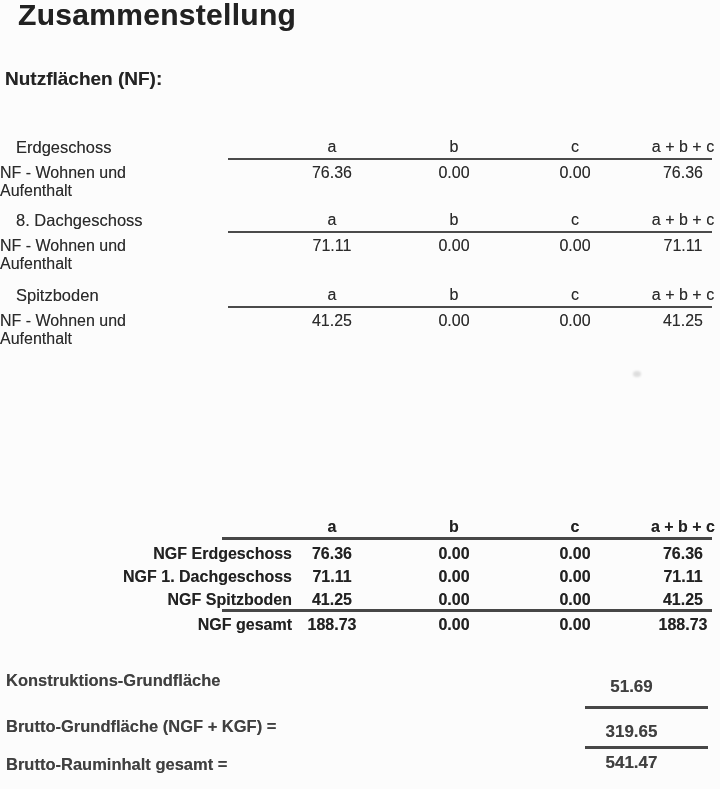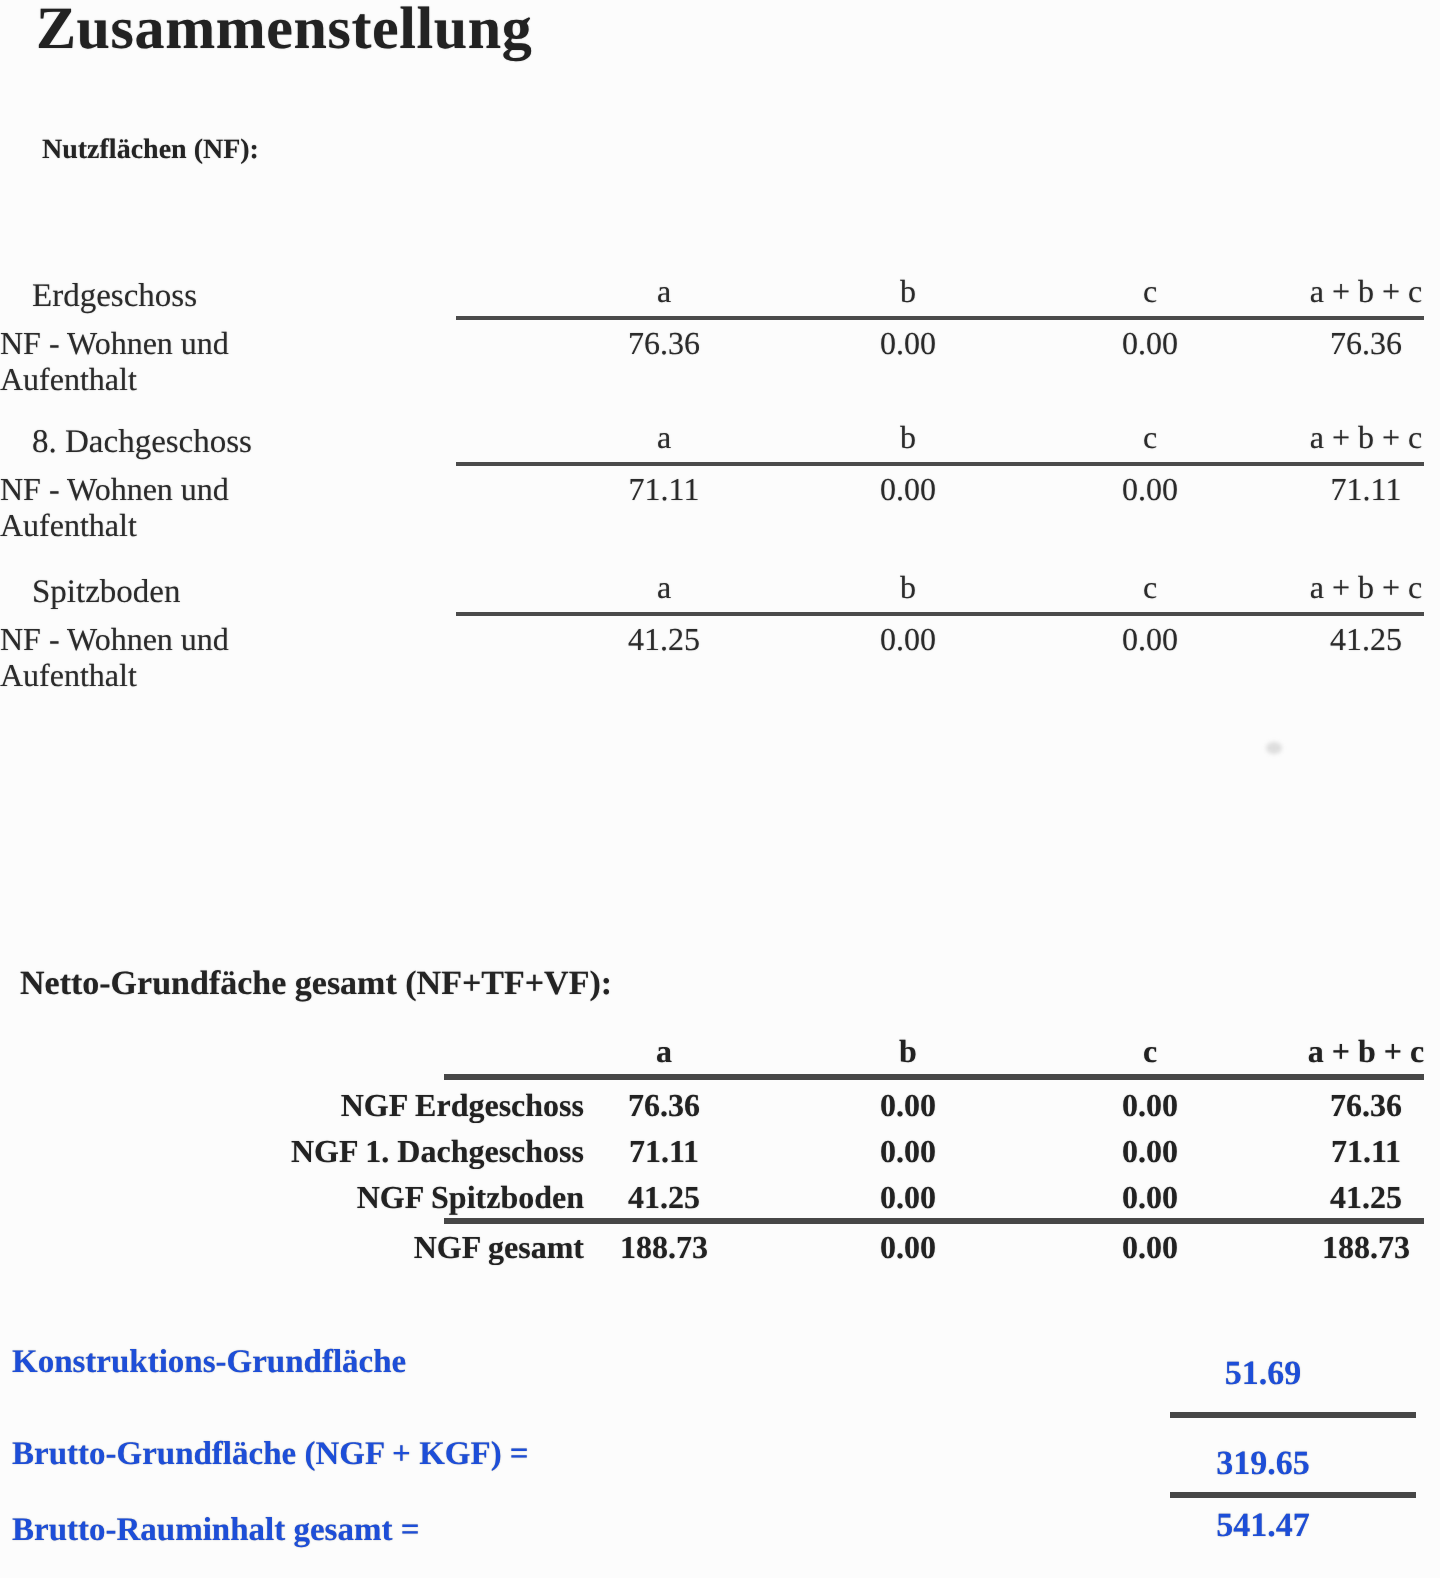--- a/index.html
+++ b/index.html
@@ -2,29 +2,29 @@
 <html><head>
 <meta charset="utf-8">
 <style>
   html, body { margin: 0; padding: 0; background: #e8e8e8; }
   .page {
     position: relative;
     width: 720px;
     height: 789px;
     background: #fcfcfc;
     overflow: hidden;
-    font-family: Liberation Serif, serif;
+    font-family: Liberation Sans, sans-serif;
     color: #2b2b2b;
     text-shadow: 0 0 0.6px rgba(70,70,70,0.55);
   }
   .abs { position: absolute; margin: 0; }
 
   
   .title { left: 18px; top: -2px; font-size: 30px; font-weight: bold; color: #222; letter-spacing: 0.3px; }
-  .nf-heading { left: 21px; top: 68px; font-size: 14px; font-weight: bold; color: #242424; }
+  .nf-heading { left: 5px; top: 68px; font-size: 19px; font-weight: bold; color: #242424; }
   .ngf-heading { left: 10px; top: 482px; font-size: 17px; font-weight: bold; color: #242424; }
 
   
   .col { position: absolute; width: 120px; text-align: center; font-size: 16px; line-height: 17px; }
   .col-a { left: 272px; }
   .col-b { left: 394px; }
   .col-c { left: 515px; }
   .col-t { left: 623px; }
 
   
@@ -38,21 +38,21 @@
   
   .ngf-table { position: absolute; left: 0; top: 515px; width: 720px; height: 130px; font-weight: bold; color: #222; }
   .ngf-table .hdr { top: 3px; font-weight: bold; }
   .ngf-rule { position: absolute; left: 222px; width: 490px; height: 3px; background: #474747; }
   .ngf-rule-head { top: 22px; }
   .ngf-rule-total { top: 94px; }
   .ngf-row-label { position: absolute; left: 0; width: 292px; text-align: right; font-size: 16px; line-height: 17px; font-weight: bold; }
   .ngf-r0 { top: 30px; } .ngf-r1 { top: 53px; } .ngf-r2 { top: 76px; } .ngf-rt { top: 101px; }
 
   
-  .summary { position: absolute; left: 0; top: 668px; width: 708px; height: 118px; font-weight: bold; color: #1d4ed8; }
+  .summary { position: absolute; left: 0; top: 668px; width: 708px; height: 118px; font-weight: bold; color: #404040; }
   .sum-label { position: absolute; left: 6px; font-size: 16.5px; }
   .sum-value { position: absolute; left: 560px; width: 143px; text-align: center; font-size: 17px; }
   .sum-rule { position: absolute; left: 585px; width: 123px; height: 3px; background: #474747; }
   .sl-0 { top: 3px; }  .sv-0 { top: 9px; }
   .sr-0 { top: 38px; }
   .sl-1 { top: 36px; margin-top: 13px; } .sv-1 { top: 54px; }
   .sr-1 { top: 78px; }
   .sl-2 { top: 87px; } .sv-2 { top: 85px; }
 
   .speck { position: absolute; left: 633px; top: 371px; width: 8px; height: 6px;
@@ -112,21 +112,20 @@
       <div>Aufenthalt</div>
     </div>
     <span class="col col-a val">41.25</span>
     <span class="col col-b val">0.00</span>
     <span class="col col-c val">0.00</span>
     <span class="col col-t val">41.25</span>
   </section>
 
   <div class="speck"></div>
 
-  <h2 class="abs ngf-heading">Netto-Grundfäche gesamt (NF+TF+VF):</h2>
 
   <section class="ngf-table">
     <span class="col col-a hdr">a</span>
     <span class="col col-b hdr">b</span>
     <span class="col col-c hdr">c</span>
     <span class="col col-t hdr">a + b + c</span>
     <div class="ngf-rule ngf-rule-head"></div>
 
     <div class="ngf-row-label ngf-r0">NGF Erdgeschoss</div>
     <span class="col col-a ngf-r0">76.36</span>

